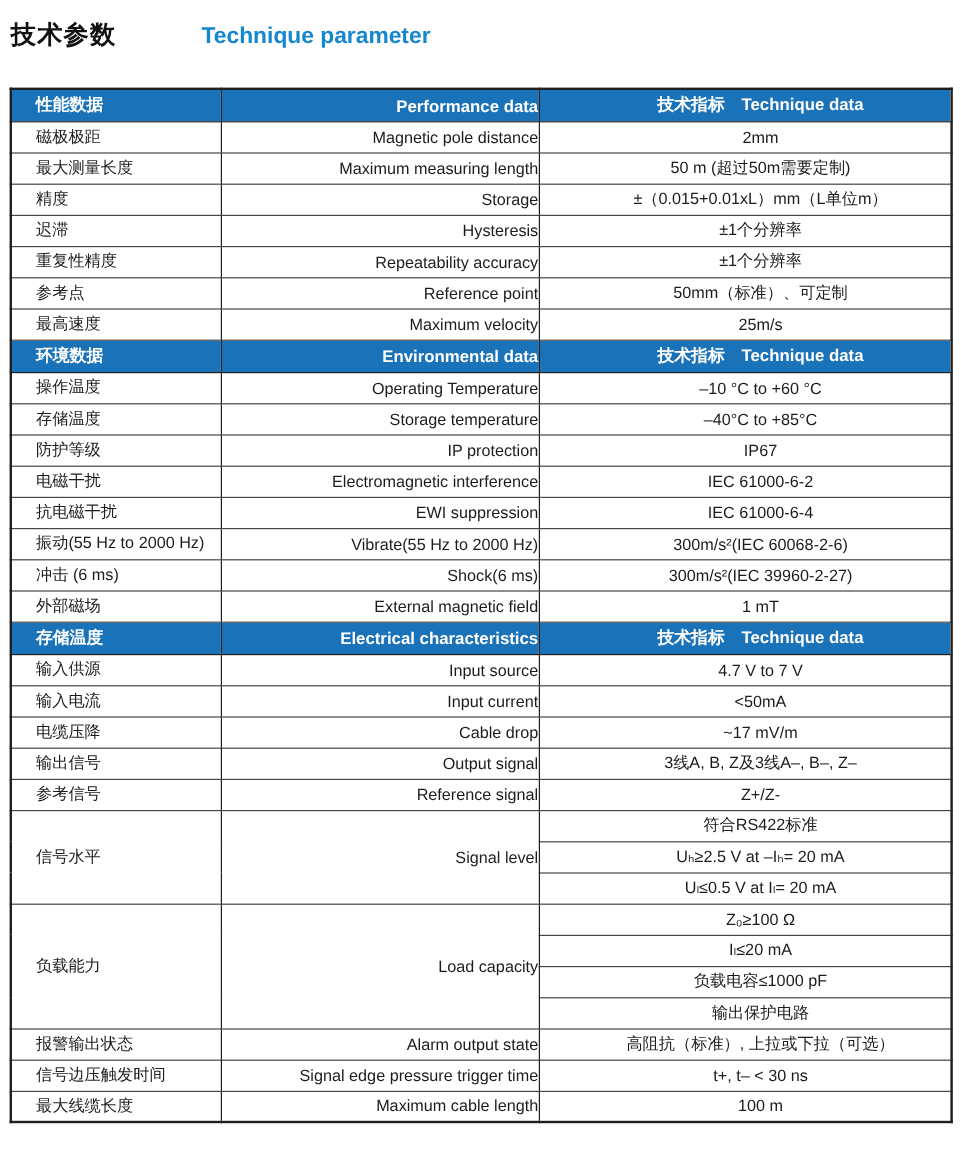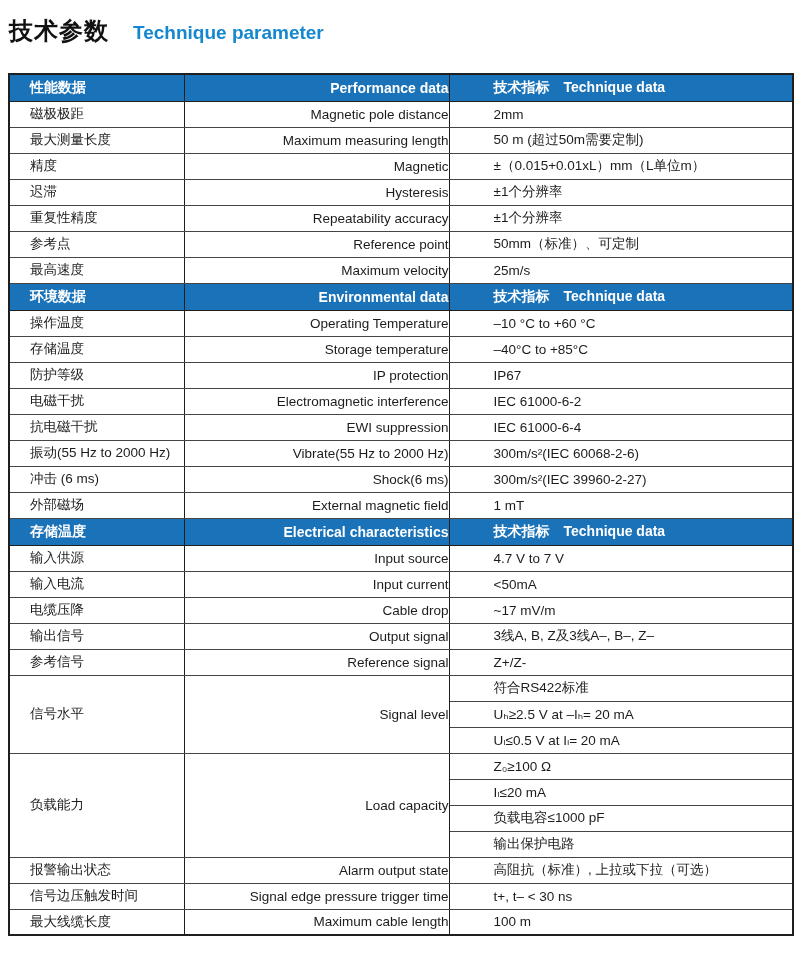--- a/index.html
+++ b/index.html
@@ -13,42 +13,42 @@
   html,body{ margin:0; padding:0; }
   body{
     width:801px; height:969px; background:#ffffff; position:relative;
     font-family:"Liberation Sans","DejaVu Sans",sans-serif;
     color:var(--text);
   }
   .title-row{
     position:absolute; left:9px; top:15px;
     display:flex; align-items:baseline; gap:24px; white-space:nowrap;
   }
-  .title-zh{ font-size:24px; font-weight:700; color:#111111; letter-spacing:1px; }
-  .title-en{ font-size:19px; font-weight:700; color:var(--title-accent); }
+  .title-zh{ font-size:21px; font-weight:700; color:#111111; letter-spacing:1px; }
+  .title-en{ font-size:19px; font-weight:700; color:var(--title-accent);margin-left:47px; }
 
   table.spec{
     position:absolute; left:8px; top:73px; width:784px;
     border-collapse:collapse; table-layout:fixed;
     border:2px solid var(--border-dark);
   }
   col.c1{ width:175px; } col.c2{ width:265px; } col.c3{ width:344px; }
 
   td,th{
     border-top:1px solid var(--border-inner);
     border-bottom:1px solid var(--border-inner);
     border-left:1px solid var(--border-dark);
     border-right:1px solid var(--border-dark);
     height:26px; padding:0; vertical-align:middle;
     font-size:13.5px; font-weight:400; text-align:left;
     white-space:nowrap; overflow:hidden; color:var(--text);
   }
   td.zh, th.zh{ padding-left:20px; }
   td.en, th.en{ padding-left:32px;text-align:right; }
-  td.val, th.val{ padding-left:44px; }
+  td.val, th.val{ padding-left:26px;text-align:center; }
 
   tr.section-row th{
     background:var(--header-bg); color:#ffffff; font-weight:700;
     font-size:14px; height:27px;
     border-top:1px solid var(--border-dark);
     border-bottom:1px solid var(--border-dark);
   }
   th.val .hdr-en{ margin-left:14px; }
 </style>
 </head>
@@ -76,21 +76,21 @@
         <td class="en">Magnetic pole distance</td>
         <td class="val">2mm</td>
       </tr>
       <tr>
         <td class="zh">最大测量长度</td>
         <td class="en">Maximum measuring length</td>
         <td class="val">50 m (超过50m需要定制)</td>
       </tr>
       <tr>
         <td class="zh">精度</td>
-        <td class="en">Magnetic</td>
+        <td class="en">Storage</td>
         <td class="val">±（0.015+0.01xL）mm（L单位m）</td>
       </tr>
       <tr>
         <td class="zh">迟滞</td>
         <td class="en">Hysteresis</td>
         <td class="val">±1个分辨率</td>
       </tr>
       <tr>
         <td class="zh">重复性精度</td>
         <td class="en">Repeatability accuracy</td>

